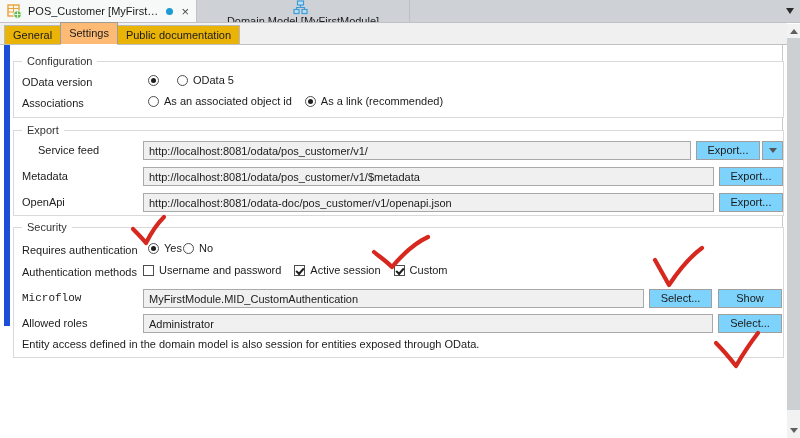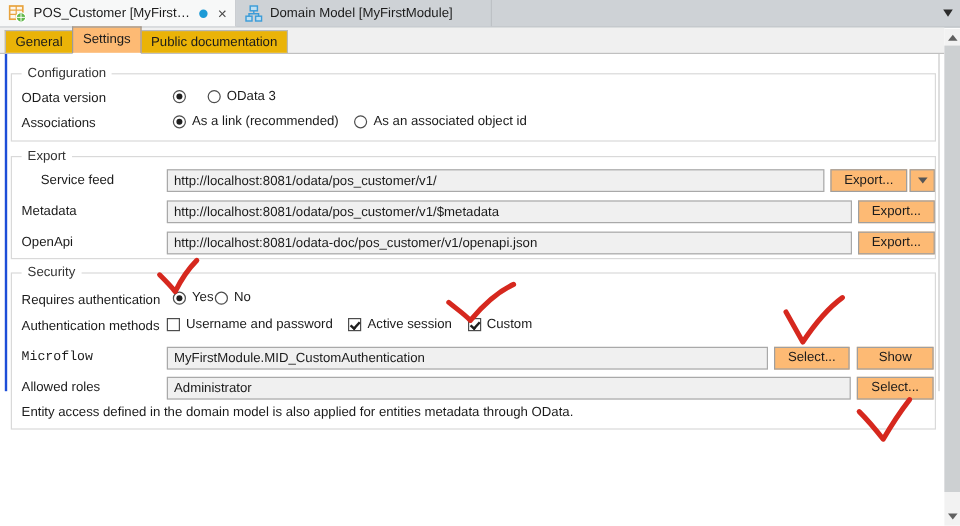--- a/index.html
+++ b/index.html
@@ -5,49 +5,49 @@
   html,body{margin:0;padding:0;}
   body{
     position:relative;width:800px;height:438px;overflow:hidden;
     background:#ffffff;font-family:"Liberation Sans",sans-serif;
     font-size:11px;color:#1b1b1b;-webkit-font-smoothing:antialiased;
   }
   
   .tabstrip{position:absolute;left:0;top:0;width:800px;height:23px;background:#ced2d6;border-bottom:1px solid #bfc3c7;box-sizing:border-box;}
   .doctab{position:absolute;top:0;height:22px;display:flex;align-items:center;padding:0 7px;box-sizing:border-box;cursor:default;white-space:nowrap;}
   .doctab.active{left:0;width:197px;background:#f7f8f8;border-right:1px solid #bfc3c7;}
-  .doctab.inactive{left:197px;width:213px;background:#ced2d6;border-right:1px solid #bdc1c5;}
+  .doctab.inactive{left:197px;width:213px;background:#ced2d6;border-right:1px solid #bdc1c5;flex-direction:column;}
   .doctab .ticon{width:15px;height:15px;margin-right:6px;flex:0 0 auto;}
   .doctab .tlabel{overflow:hidden;text-overflow:ellipsis;}
   .mod-dot{width:7px;height:7px;border-radius:50%;background:#1c9ad6;margin:0 6px 0 7px;flex:0 0 auto;}
   .tclose{color:#4a4a4a;font-size:13px;line-height:13px;margin-left:2px;flex:0 0 auto;cursor:pointer;}
   .overflow-btn{position:absolute;right:6px;top:8px;width:0;height:0;border-left:4px solid transparent;border-right:4px solid transparent;border-top:6px solid #2b2b2b;cursor:pointer;}
   
   .subtabs{position:absolute;left:0;top:23px;width:787px;height:22px;background:#f0f0f0;border-bottom:1px solid #c0c0c0;box-sizing:border-box;display:flex;align-items:flex-end;padding-left:4px;}
   .subtab{height:18px;line-height:18px;padding:0 8px;background:#eab308;border:1px solid #b9b9b9;border-bottom:none;margin-right:-1px;position:relative;cursor:pointer;white-space:nowrap;}
   .subtab.active{background:#fdba74;height:21px;line-height:21px;border:1px solid #9b9b9b;border-bottom:1px solid #ffffff;margin-bottom:-1px;z-index:3;}
   
-  .panel{position:absolute;left:4px;top:45px;width:779px;height:281px;background:#ffffff;border-left:2px solid #1d4ed8;border-right:1px solid #c9c9c9;box-sizing:border-box;}
+  .panel{position:absolute;left:4px;top:45px;width:779px;height:281px;background:#ffffff;border-left:6px solid #1d4ed8;border-right:1px solid #c9c9c9;box-sizing:border-box;}
   .groupbox{position:absolute;left:3px;width:771px;border:1px solid #d9d9d9;box-sizing:border-box;background:#fff;}
   .gb-title{position:absolute;top:-7px;left:8px;background:#ffffff;padding:0 5px;color:#333;}
   .gb-config{top:16px;height:57px;}
   .gb-export{top:85px;height:86px;}
   .gb-security{top:182px;height:131px;}
   .row-label{position:absolute;left:8px;color:#1b1b1b;white-space:nowrap;}
   .optline{position:absolute;display:flex;align-items:center;white-space:nowrap;}
   .opt{display:inline-flex;align-items:center;}
   
   .radio{width:11px;height:11px;border:1px solid #4d4d4d;border-radius:50%;background:#fff;box-sizing:border-box;position:relative;margin-right:5px;flex:0 0 auto;cursor:pointer;}
   .radio.selected::after{content:"";position:absolute;left:2px;top:2px;width:5px;height:5px;border-radius:50%;background:#1f1f1f;}
   
   .checkbox{width:11px;height:11px;border:1px solid #4d4d4d;background:#fff;box-sizing:border-box;position:relative;margin-right:5px;flex:0 0 auto;cursor:pointer;}
   .checkbox.checked::after{content:"";position:absolute;left:1px;top:2px;width:6px;height:3px;border-left:2px solid #1f1f1f;border-bottom:2px solid #1f1f1f;transform:rotate(-48deg);}
   
   .field{position:absolute;height:19px;line-height:17px;background:#f0f0f0;border:1px solid #a9a9a9;box-sizing:border-box;padding:1px 5px 0 5px;color:#1b1b1b;white-space:nowrap;overflow:hidden;}
-  .btn{position:absolute;height:19px;line-height:17px;background:#fdba74;border:1px solid #9f9f9f;box-sizing:border-box;text-align:center;color:#1b1b1b;cursor:pointer;}
+  .btn{position:absolute;height:19px;line-height:17px;background:#7dd3fc;border:1px solid #9f9f9f;box-sizing:border-box;text-align:center;color:#1b1b1b;cursor:pointer;}
   .btn-arrow{display:flex;align-items:center;justify-content:center;}
   .btn-arrow .tri{width:0;height:0;border-left:4px solid transparent;border-right:4px solid transparent;border-top:5px solid #555;}
   .note{position:absolute;left:8px;top:110px;color:#1b1b1b;white-space:nowrap;}
   
   .scrollbar{position:absolute;right:0;top:24px;width:13px;height:414px;background:#f2f2f2;}
   .sb-arrow{position:absolute;left:0;width:13px;height:13px;display:flex;align-items:center;justify-content:center;cursor:pointer;}
   .sb-arrow .tri-up{width:0;height:0;border-left:4px solid transparent;border-right:4px solid transparent;border-bottom:5px solid #606060;}
   .sb-arrow .tri-down{width:0;height:0;border-left:4px solid transparent;border-right:4px solid transparent;border-top:5px solid #606060;}
   .sb-up{top:1px;}
   .sb-down{bottom:1px;}
@@ -94,32 +94,32 @@
 
   <div class="groupbox gb-config">
     <span class="gb-title">Configuration</span>
     <span class="row-label" style="top:14px;">OData version</span>
     <div class="optline" style="left:134px;top:12px;gap:13px;">
       <span class="opt">
           <span class="radio selected"></span>
         </span>
       <span class="opt">
           <span class="radio"></span>
-          <span>OData 3</span>
+          <span>OData 5</span>
         </span>
     </div>
     <span class="row-label" style="top:35px;">Associations</span>
     <div class="optline" style="left:134px;top:33px;gap:13px;">
       <span class="opt">
+          <span class="radio"></span>
+          <span>As an associated object id</span>
+        </span>
+      <span class="opt">
           <span class="radio selected"></span>
           <span>As a link (recommended)</span>
-        </span>
-      <span class="opt">
-          <span class="radio"></span>
-          <span>As an associated object id</span>
         </span>
     </div>
   </div>
 
   <div class="groupbox gb-export">
     <span class="gb-title">Export</span>
 
     <span class="row-label" style="top:13px;margin-left:16px;">Service feed</span>
     <div class="field" style="left:129px;top:10px;width:548px;">http://localhost:8081/odata/pos_customer/v1/</div>
     <div class="btn" style="left:682px;top:10px;width:64px;">Export...</div>
@@ -169,21 +169,21 @@
 
     <span class="row-label" style="top:64px;font-family:Liberation Mono, monospace;">Microflow</span>
     <div class="field" style="left:129px;top:61px;width:501px;">MyFirstModule.MID_CustomAuthentication</div>
     <div class="btn" style="left:635px;top:61px;width:63px;">Select...</div>
     <div class="btn" style="left:704px;top:61px;width:64px;">Show</div>
 
     <span class="row-label" style="top:89px;">Allowed roles</span>
     <div class="field" style="left:129px;top:86px;width:570px;">Administrator</div>
     <div class="btn" style="left:704px;top:86px;width:64px;">Select...</div>
 
-    <span class="note">Entity access defined in the domain model is also applied for entities metadata through OData.</span>
+    <span class="note">Entity access defined in the domain model is also session for entities exposed through OData.</span>
   </div>
 </div>
 
 <div class="scrollbar">
   <div class="sb-arrow sb-up">
       <span class="tri-up"></span>
     </div>
   <div class="sb-thumb"></div>
   <div class="sb-arrow sb-down">
       <span class="tri-down"></span>

